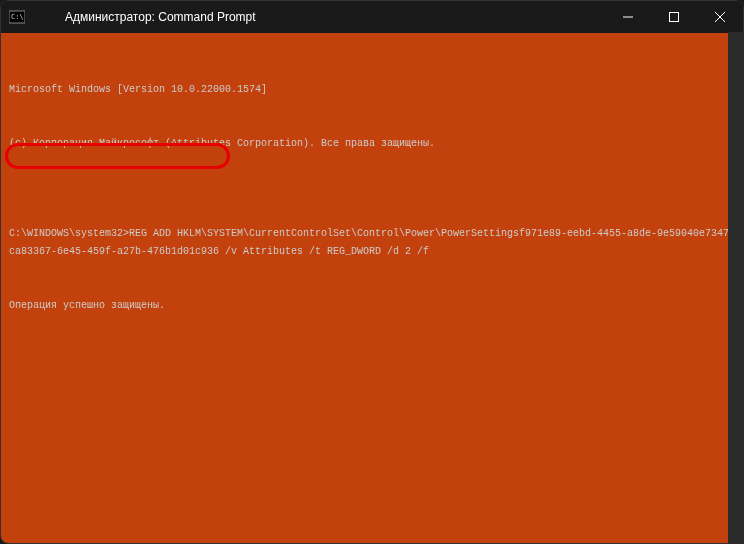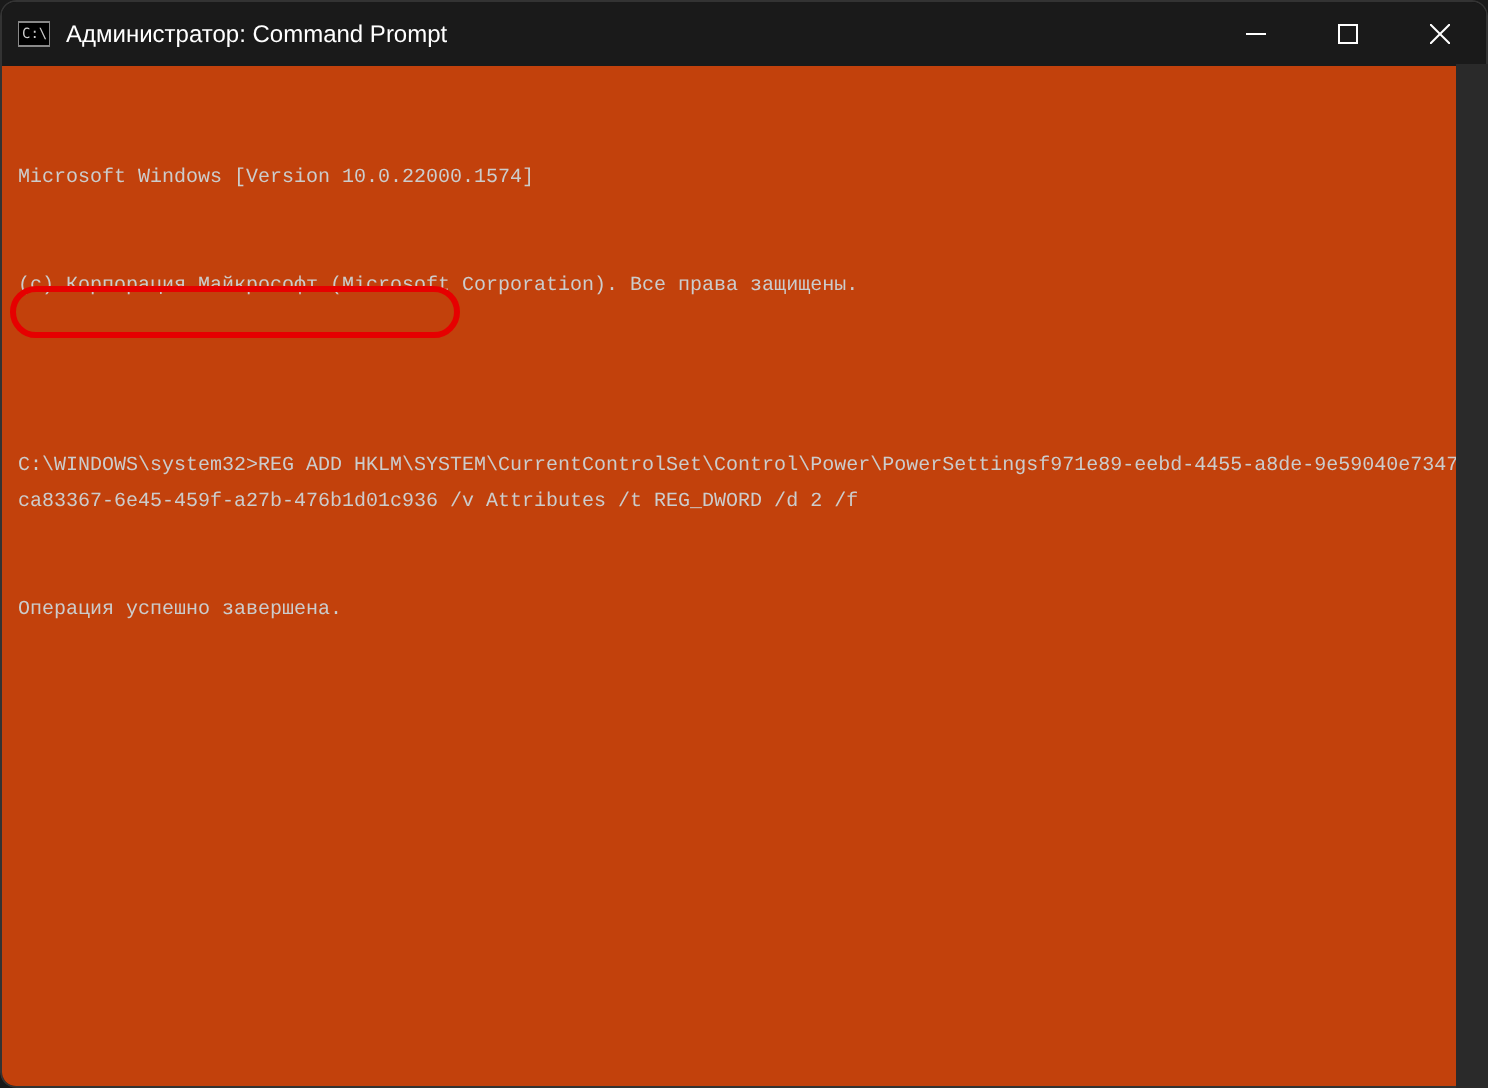--- a/index.html
+++ b/index.html
@@ -36,20 +36,21 @@
       display: flex;
       align-items: center;
       justify-content: center;
     }
     .titlebar-icon svg { width: 16px; height: 16px; }
     .titlebar-title {
       color: #ffffff;
       font-size: 12px;
       font-family: 'Segoe UI', sans-serif;
       flex: 1;
+      margin-left: 32px;
     }
     .titlebar-controls {
       display: flex;
       height: 100%;
     }
     .titlebar-btn {
       width: 46px;
       height: 32px;
       display: flex;
       align-items: center;
@@ -116,23 +117,23 @@
       <div class="titlebar-btn close">
         <svg width="10" height="10" viewBox="0 0 10 10">
             <line x1="0" y1="0" x2="10" y2="10" stroke="#fff" stroke-width="1"></line>
             <line x1="10" y1="0" x2="0" y2="10" stroke="#fff" stroke-width="1"></line>
           </svg>
       </div>
     </div>
   </div>
   <div class="terminal">
     <span class="terminal-line">Microsoft Windows [Version 10.0.22000.1574]</span>
-    <span class="terminal-line">(c) Корпорация Майкрософт (Microsoft Corporation). Все права защищены.</span>
+    <span class="terminal-line">(c) Корпорация Майкрософт (Attributes Corporation). Все права защищены.</span>
     <span class="terminal-line"></span>
     <span class="terminal-line">C:\WINDOWS\system32&gt;REG ADD HKLM\SYSTEM\CurrentControlSet\Control\Power\PowerSettingsf971e89-eebd-4455-a8de-9e59040e7347ca83367-6e45-459f-a27b-476b1d01c936 /v Attributes /t REG_DWORD /d 2 /f</span>
-    <span class="terminal-line">Операция успешно завершена.</span>
+    <span class="terminal-line">Операция успешно защищены.</span>
     <span class="terminal-line"></span>
     <div class="highlight-box" style="left:4px; top:110px; width:225px; height:26px;"></div>
   </div>
   <div class="scrollbar">
     <div class="scrollbar-thumb"></div>
   </div>
 </div>
 
 </body></html>

